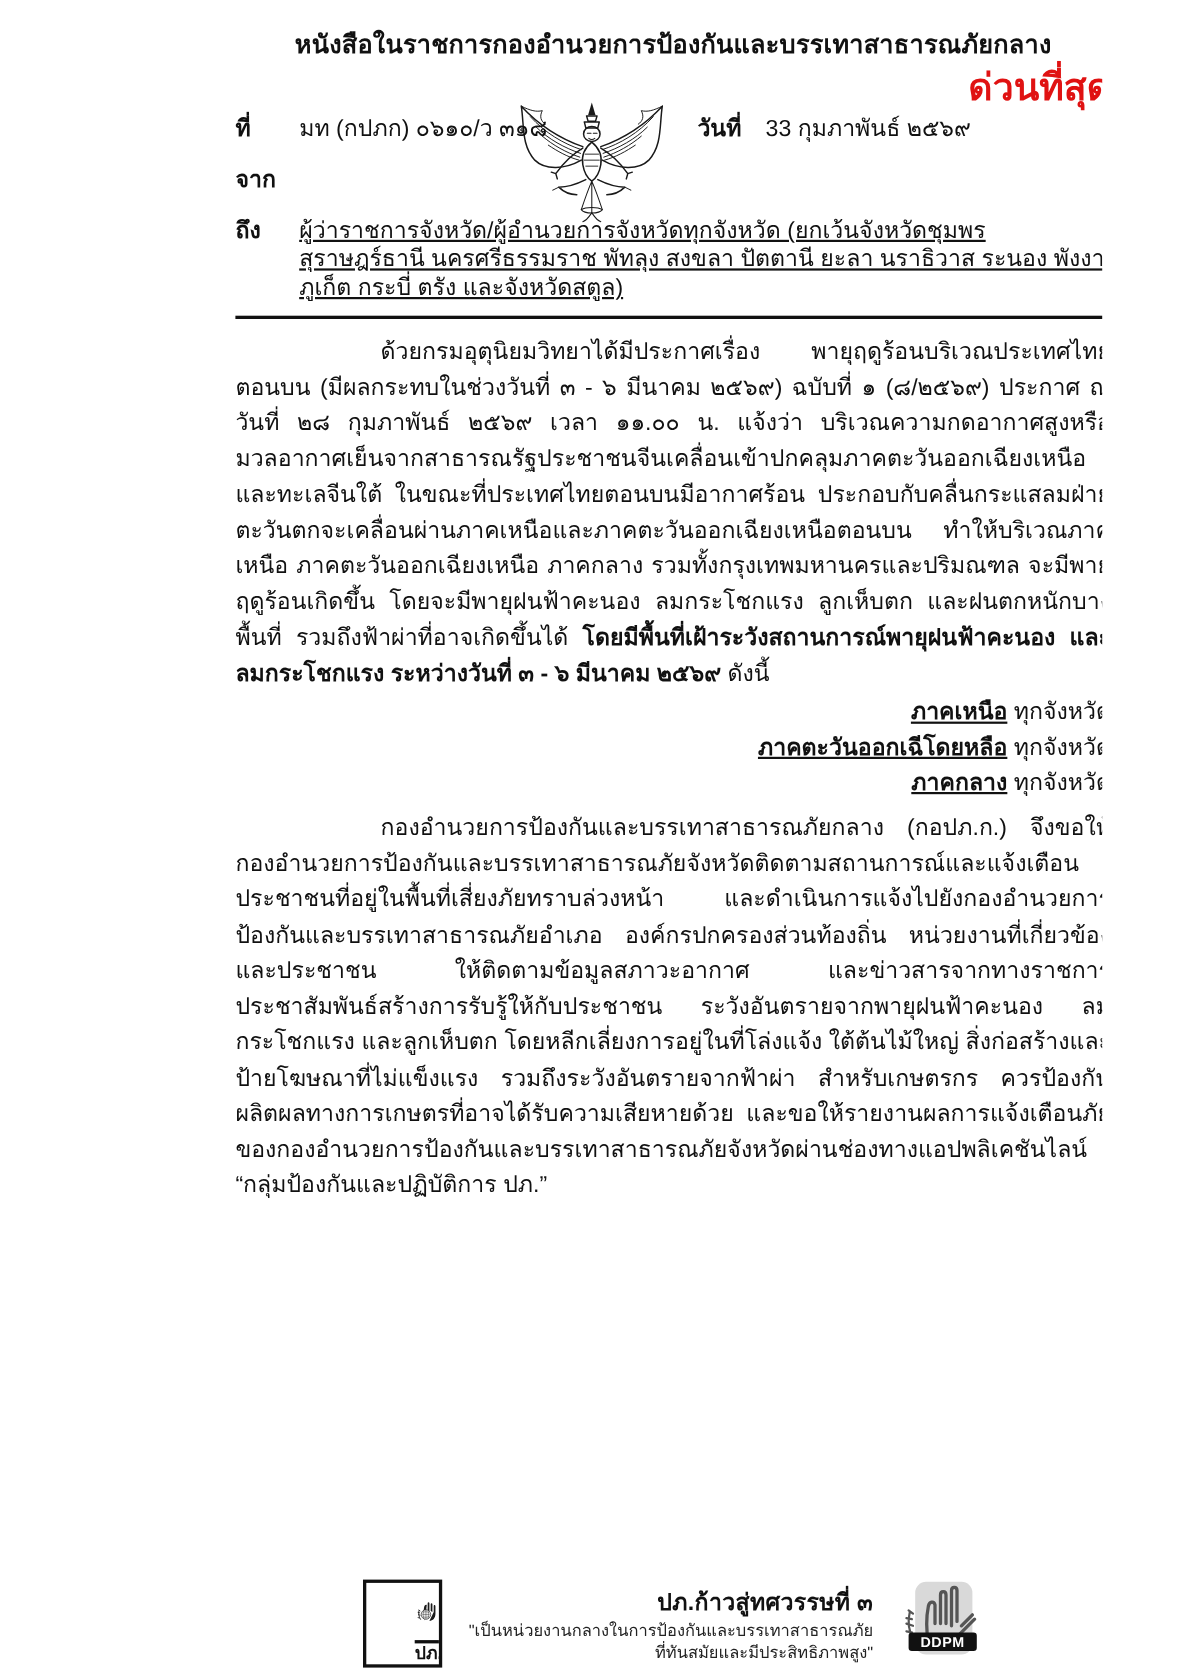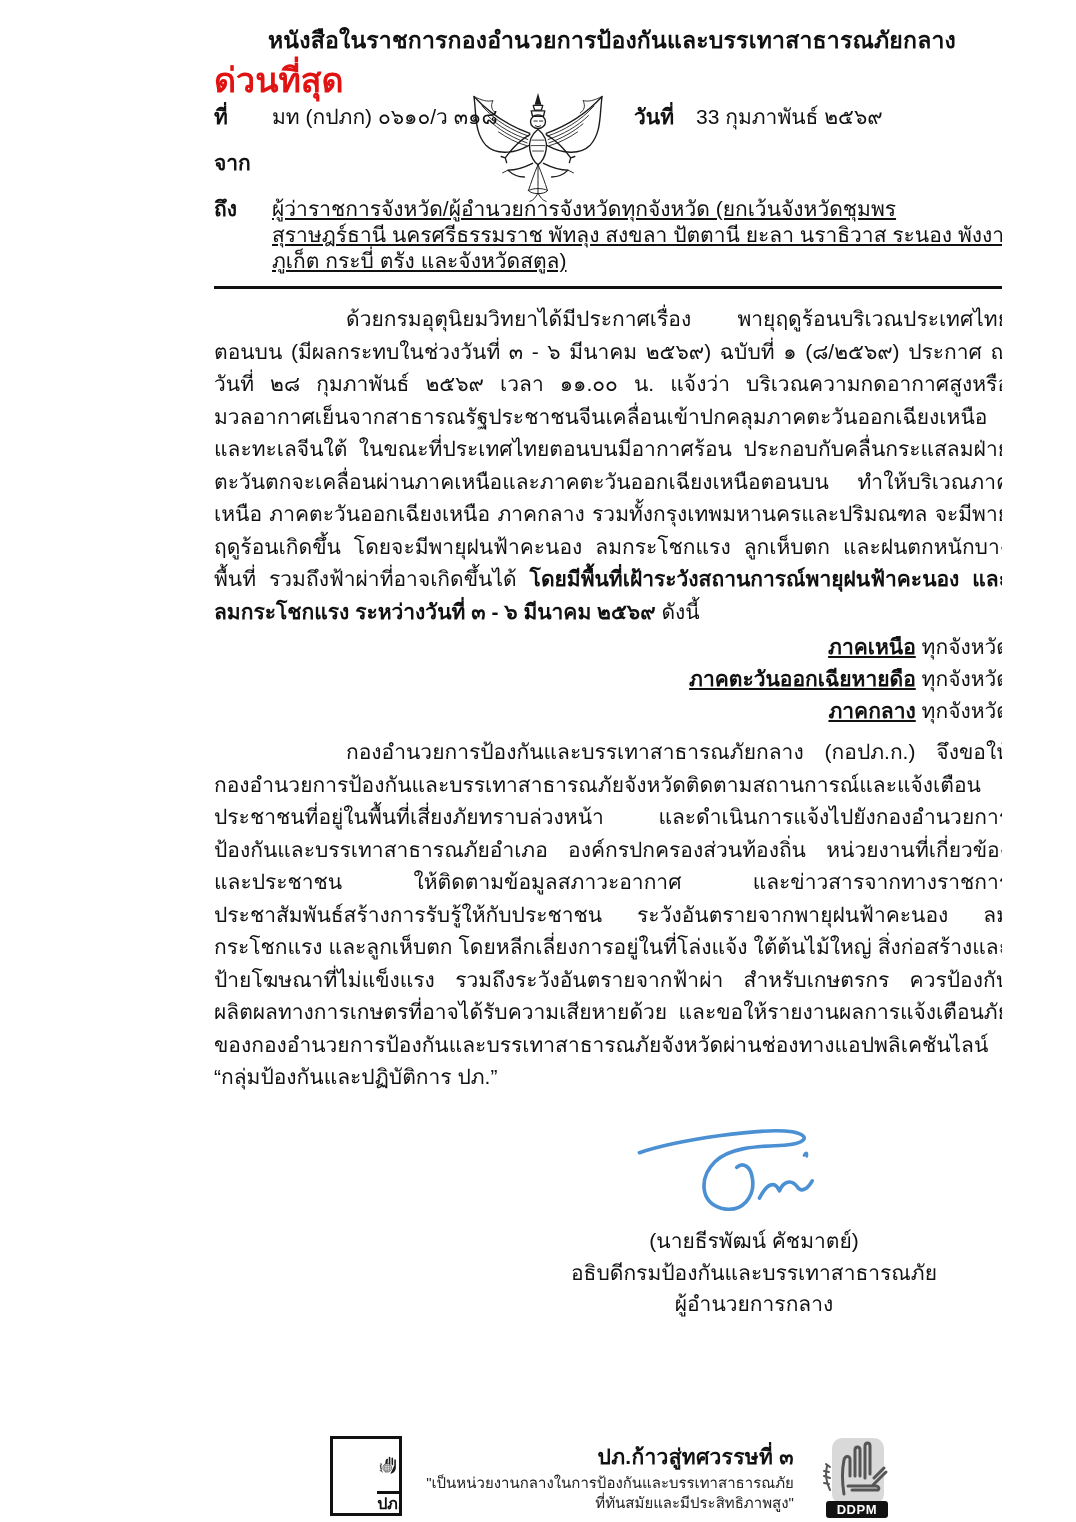--- a/index.html
+++ b/index.html
@@ -37,20 +37,21 @@
     font-size: 23px;
     font-weight: bold;
     color: #111;
     letter-spacing: 0.2px;
   }
   .urgent {
     margin-top: 4px;
     font-size: 34px;
     font-weight: bold;
     line-height: 36px;
+    text-align: right;
   }
 
   .fields { font-size: 21px; margin-top: 2px; }
   .field-row { display: flex; align-items: baseline; margin-top: 13px; }
   .field-label { font-weight: bold; flex: 0 0 auto; }
   .w-no   { width: 58px; }
   .w-from { width: 58px; }
   .doc-no-value { width: 362px; }
   .date-label { font-weight: bold; margin-right: 22px; }
   .to-value { width: 738px; line-height: 26px; text-decoration: underline; }
@@ -113,21 +114,21 @@
   .logo-left .logo-art { flex: 1 1 auto; display:flex; align-items:center; justify-content:center; }
   .logo-left .logo-cap {
     border-top: 3px solid #111;
     font-weight: bold; font-size: 16px; text-align: center; line-height: 19px;
   }
   .footer-text { text-align: right; }
   .footer-title { font-size: 21px; font-weight: bold; letter-spacing: 0.3px; }
   .footer-line { font-size: 15px; line-height: 20px; color: #222; }
   .logo-right { width: 76px; height: 84px; position: relative; }
   .logo-right .ddpm-badge {
-    position: absolute; bottom: 0; left: 8px; right: 6px;
+    position: absolute; bottom: 17px; left: 8px; right: 6px;
     background: #111; color: #fff; font-weight: bold;
     font-size: 13px; text-align: center; border-radius: 3px;
     padding: 1px 0; letter-spacing: 0.5px;
   }
 </style>
 </head>
 <body>
 
 <div class="page">
 
@@ -193,38 +194,26 @@
         <span class="to-value">ผู้ว่าราชการจังหวัด/ผู้อำนวยการจังหวัดทุกจังหวัด (ยกเว้นจังหวัดชุมพร สุราษฎร์ธานี นครศรีธรรมราช พัทลุง สงขลา ปัตตานี ยะลา นราธิวาส ระนอง พังงา ภูเก็ต กระบี่ ตรัง และจังหวัดสตูล)</span>
       </div>
     </div>
 
     <div class="rule"></div>
 
     <div class="para"><span>ด้วยกรมอุตุนิยมวิทยาได้มีประกาศเรื่อง พายุฤดูร้อนบริเวณประเทศไทยตอนบน (มีผลกระทบในช่วงวันที่ ๓ - ๖ มีนาคม ๒๕๖๙) ฉบับที่ ๑ (๘/๒๕๖๙) ประกาศ ณ วันที่ ๒๘ กุมภาพันธ์ ๒๕๖๙ เวลา ๑๑.๐๐ น. แจ้งว่า บริเวณความกดอากาศสูงหรือมวลอากาศเย็นจากสาธารณรัฐประชาชนจีนเคลื่อนเข้าปกคลุมภาคตะวันออกเฉียงเหนือและทะเลจีนใต้ ในขณะที่ประเทศไทยตอนบนมีอากาศร้อน ประกอบกับคลื่นกระแสลมฝ่ายตะวันตกจะเคลื่อนผ่านภาคเหนือและภาคตะวันออกเฉียงเหนือตอนบน ทำให้บริเวณภาคเหนือ ภาคตะวันออกเฉียงเหนือ ภาคกลาง รวมทั้งกรุงเทพมหานครและปริมณฑล จะมีพายุฤดูร้อนเกิดขึ้น โดยจะมีพายุฝนฟ้าคะนอง ลมกระโชกแรง ลูกเห็บตก และฝนตกหนักบางพื้นที่ รวมถึงฟ้าผ่าที่อาจเกิดขึ้นได้ </span><span class="bold">โดยมีพื้นที่เฝ้าระวังสถานการณ์พายุฝนฟ้าคะนอง และลมกระโชกแรง ระหว่างวันที่ ๓ - ๖ มีนาคม ๒๕๖๙ </span><span>ดังนี้</span></div>
 
     <div class="regions">
       <div class="region-line"><span class="region-name">ภาคเหนือ</span><span> ทุกจังหวัด</span></div>
-      <div class="region-line"><span class="region-name">ภาคตะวันออกเฉียหายดือ</span><span> ทุกจังหวัด</span></div>
+      <div class="region-line"><span class="region-name">ภาคตะวันออกเฉีโดยหลือ</span><span> ทุกจังหวัด</span></div>
       <div class="region-line"><span class="region-name">ภาคกลาง</span><span> ทุกจังหวัด</span></div>
     </div>
 
     <div class="para para2">กองอำนวยการป้องกันและบรรเทาสาธารณภัยกลาง (กอปภ.ก.) จึงขอให้กองอำนวยการป้องกันและบรรเทาสาธารณภัยจังหวัดติดตามสถานการณ์และแจ้งเตือนประชาชนที่อยู่ในพื้นที่เสี่ยงภัยทราบล่วงหน้า และดำเนินการแจ้งไปยังกองอำนวยการป้องกันและบรรเทาสาธารณภัยอำเภอ องค์กรปกครองส่วนท้องถิ่น หน่วยงานที่เกี่ยวข้องและประชาชน ให้ติดตามข้อมูลสภาวะอากาศ และข่าวสารจากทางราชการ ประชาสัมพันธ์สร้างการรับรู้ให้กับประชาชน ระวังอันตรายจากพายุฝนฟ้าคะนอง ลมกระโชกแรง และลูกเห็บตก โดยหลีกเลี่ยงการอยู่ในที่โล่งแจ้ง ใต้ต้นไม้ใหญ่ สิ่งก่อสร้างและป้ายโฆษณาที่ไม่แข็งแรง รวมถึงระวังอันตรายจากฟ้าผ่า สำหรับเกษตรกร ควรป้องกันผลิตผลทางการเกษตรที่อาจได้รับความเสียหายด้วย และขอให้รายงานผลการแจ้งเตือนภัยของกองอำนวยการป้องกันและบรรเทาสาธารณภัยจังหวัดผ่านช่องทางแอปพลิเคชันไลน์ “กลุ่มป้องกันและปฏิบัติการ ปภ.”</div>
 
-    <div class="sig-block">
-      <div class="sig-script">
-        <svg width="270" height="100" viewBox="0 0 280 110" fill="none" stroke="#4a90d2" stroke-width="4" stroke-linecap="round" stroke-linejoin="round">
-          <path d="M14,36 C55,22 150,8 182,13 C204,17 198,27 168,28 C140,29 112,31 97,46 C80,63 80,90 104,97 C127,103 142,84 138,63 C136,51 128,46 121,52"></path>
-          <path d="M146,86 C154,70 163,66 168,78 C172,68 181,64 188,74 C192,80 199,76 204,67"></path>
-          <path d="M195,39 C197,35 199,35 198,40" stroke-width="3"></path>
-        </svg>
-      </div>
-      <div class="sig-name">(นายธีรพัฒน์ คัชมาตย์)</div>
-      <div class="sig-pos">อธิบดีกรมป้องกันและบรรเทาสาธารณภัย</div>
-      <div class="sig-pos">ผู้อำนวยการกลาง</div>
-    </div>
   </div>
 
   <div class="footer">
     <div class="logo-left">
       <div class="logo-art">
         <svg width="56" height="50" viewBox="0 0 56 50" fill="none">
           <path d="M22,46 C20,34 20,22 22,14 C23,10 26,8 28,10 C27,16 27,20 27,24 M30,24 L30,6 C30,3 34,3 34,6 L34,24 M37,24 L37,8 C37,5 41,5 41,8 L41,26 M44,26 L44,12 C44,9 48,10 48,13 L48,30 C48,40 42,46 34,47 Z" fill="#1a1a1a"></path>
           <circle cx="26" cy="32" r="11" stroke="#1a1a1a" stroke-width="1.5" fill="#e8e8e8"></circle>
           <path d="M19,27 c4,-2 10,-2 14,1 M18,32 h16 M19,37 c4,2 10,2 14,-1 M26,21 v22 M21,23 c-2,6 -2,12 0,18 M31,23 c2,6 2,12 0,18" stroke="#1a1a1a" stroke-width="0.9"></path>
           <path d="M14,44 C10,38 8,30 10,22 M12,40 l-5,-1 M13,34 l-5,-2 M12,28 l-5,-1 M13,24 l-4,-3" stroke="#1a1a1a" stroke-width="2"></path>

